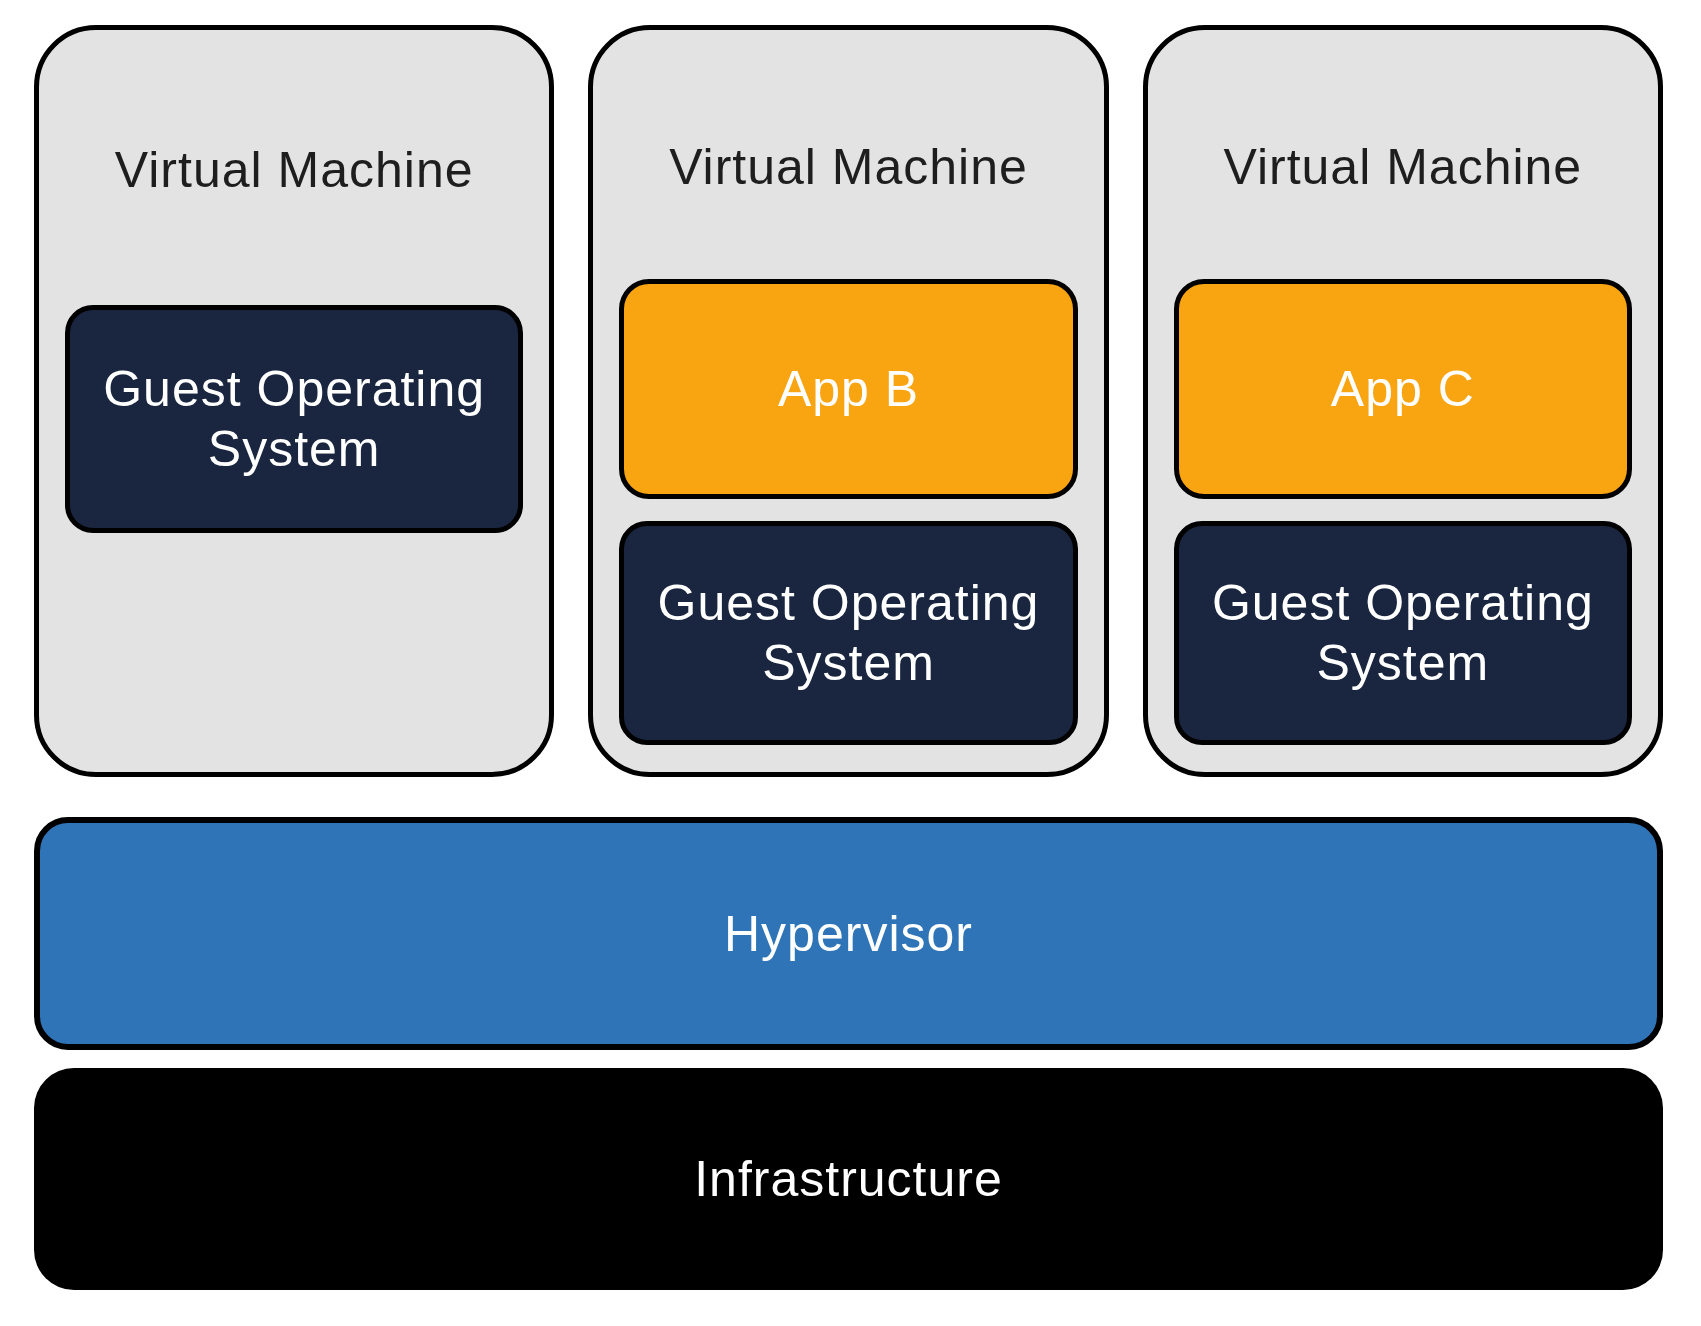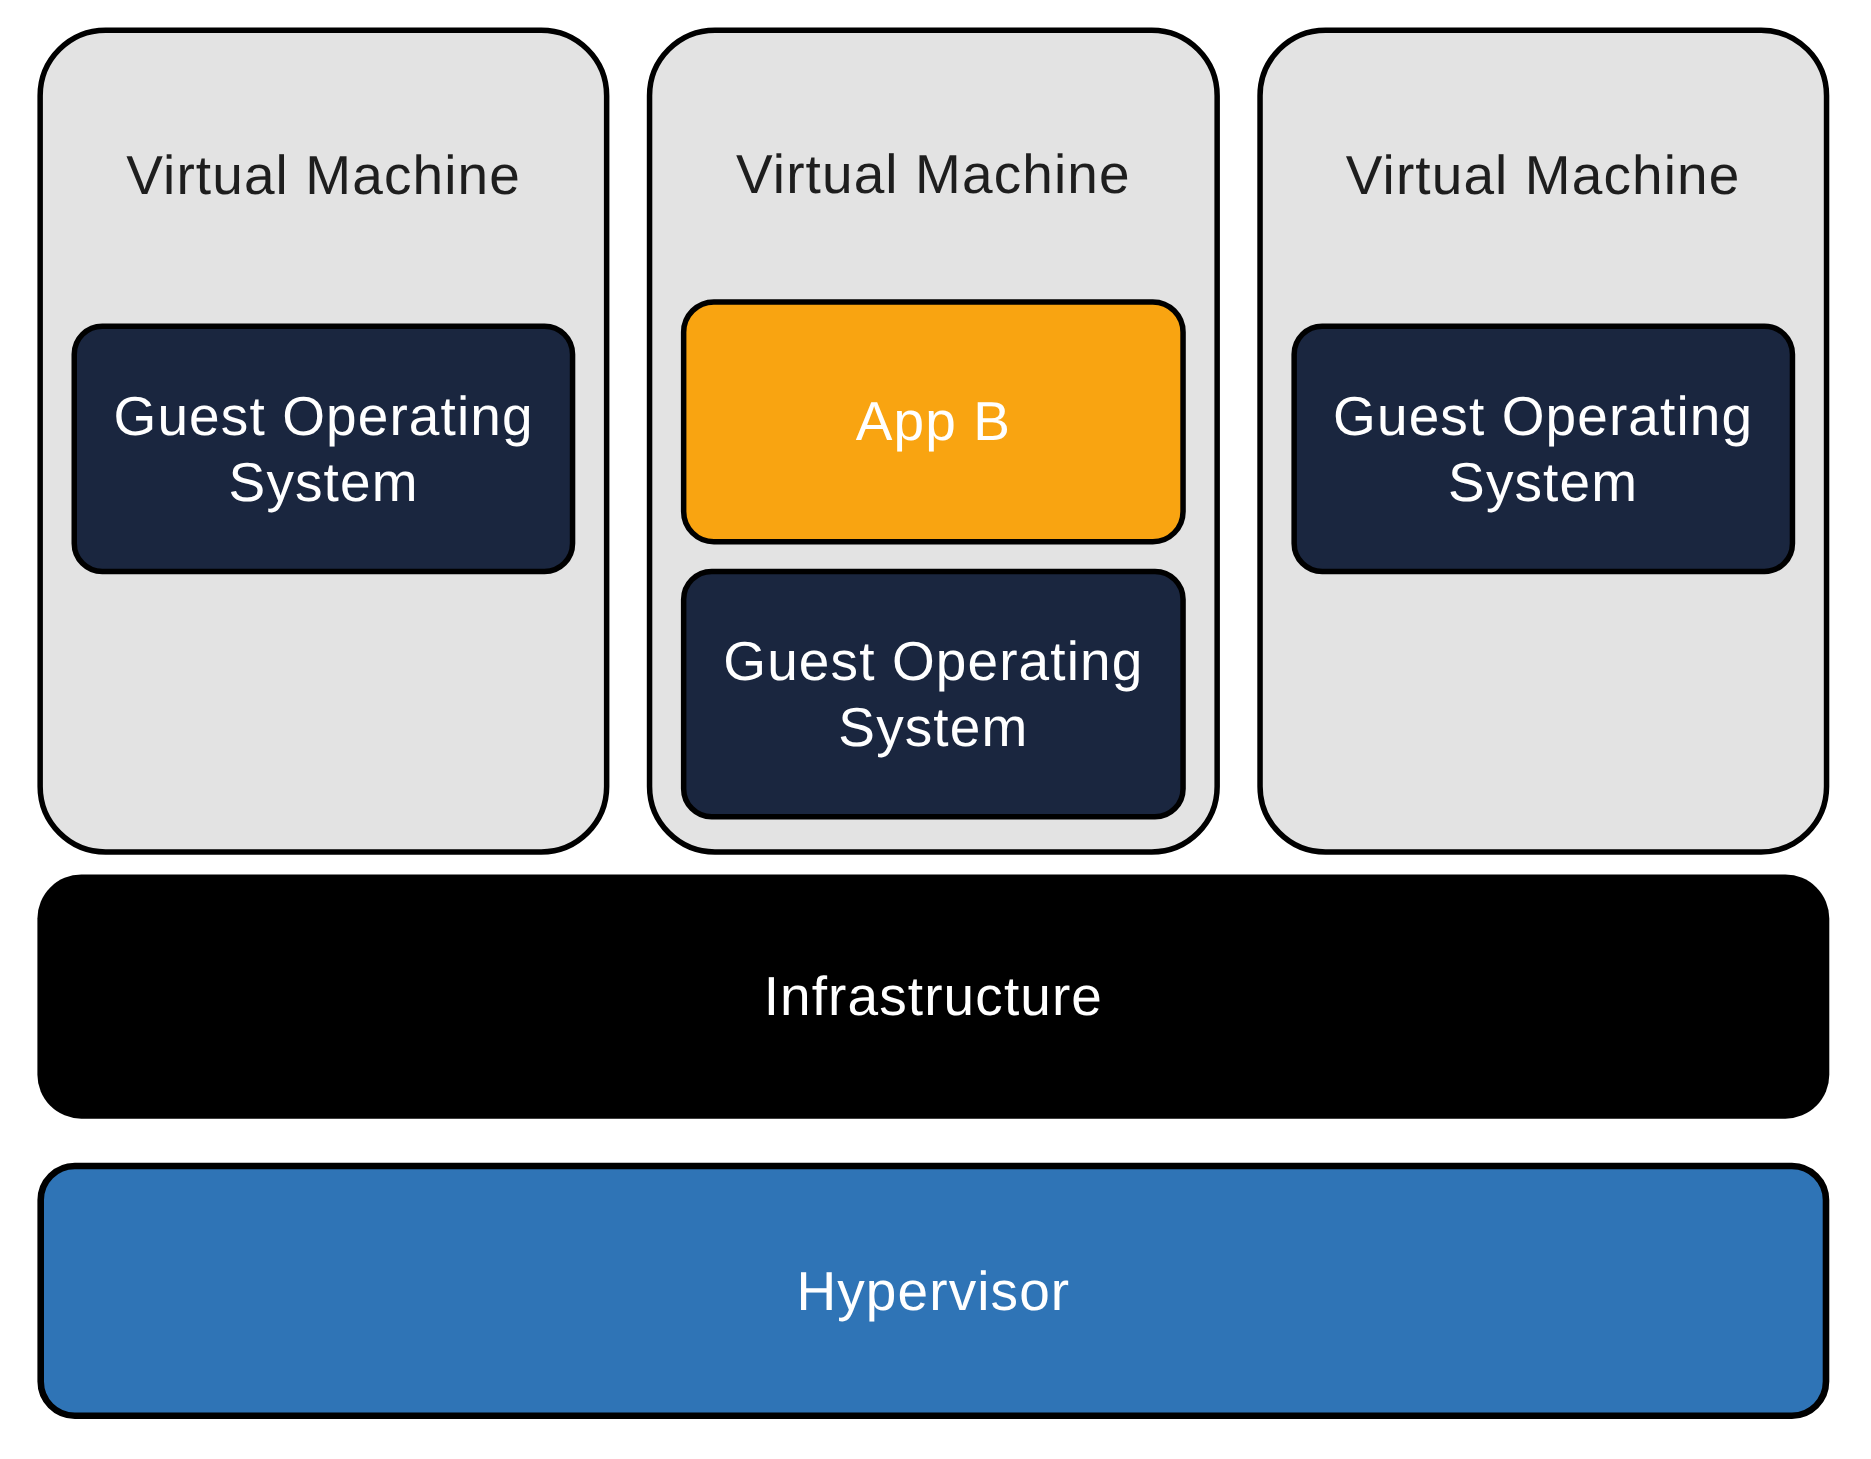--- a/index.html
+++ b/index.html
@@ -22,21 +22,21 @@
     gap: 34px;
     height: 752px;
   }
   .vm {
     flex: 1 1 0;
     box-sizing: border-box;
     height: 752px;
     background: #e3e3e3;
     border: 5px solid #000000;
     border-radius: 62px;
-    padding: 1px 26px 27px 26px;
+    padding: 12px 26px 27px 26px;
     display: flex;
     flex-direction: column;
   }
   .vm-title {
     box-sizing: border-box;
     height: 241px;
     display: flex;
     align-items: center;
     justify-content: center;
     padding-top: 14px;
@@ -106,22 +106,23 @@
     </section>
 
     <section class="vm">
       <div class="vm-title">Virtual Machine</div>
       <div class="inner-box app-box">App B</div>
       <div class="inner-box guest-box">Guest Operating System</div>
     </section>
 
     <section class="vm">
       <div class="vm-title">Virtual Machine</div>
+      <div class="inner-box app-box">App C</div>
       <div class="inner-box guest-box">Guest Operating System</div>
     </section>
 
   </div>
 
+  <div class="layer-bar hypervisor-bar">Hypervisor</div>
+
   <div class="layer-bar infrastructure-bar">Infrastructure</div>
-
-  <div class="layer-bar hypervisor-bar">Hypervisor</div>
 
 </div>
 
 </body></html>

